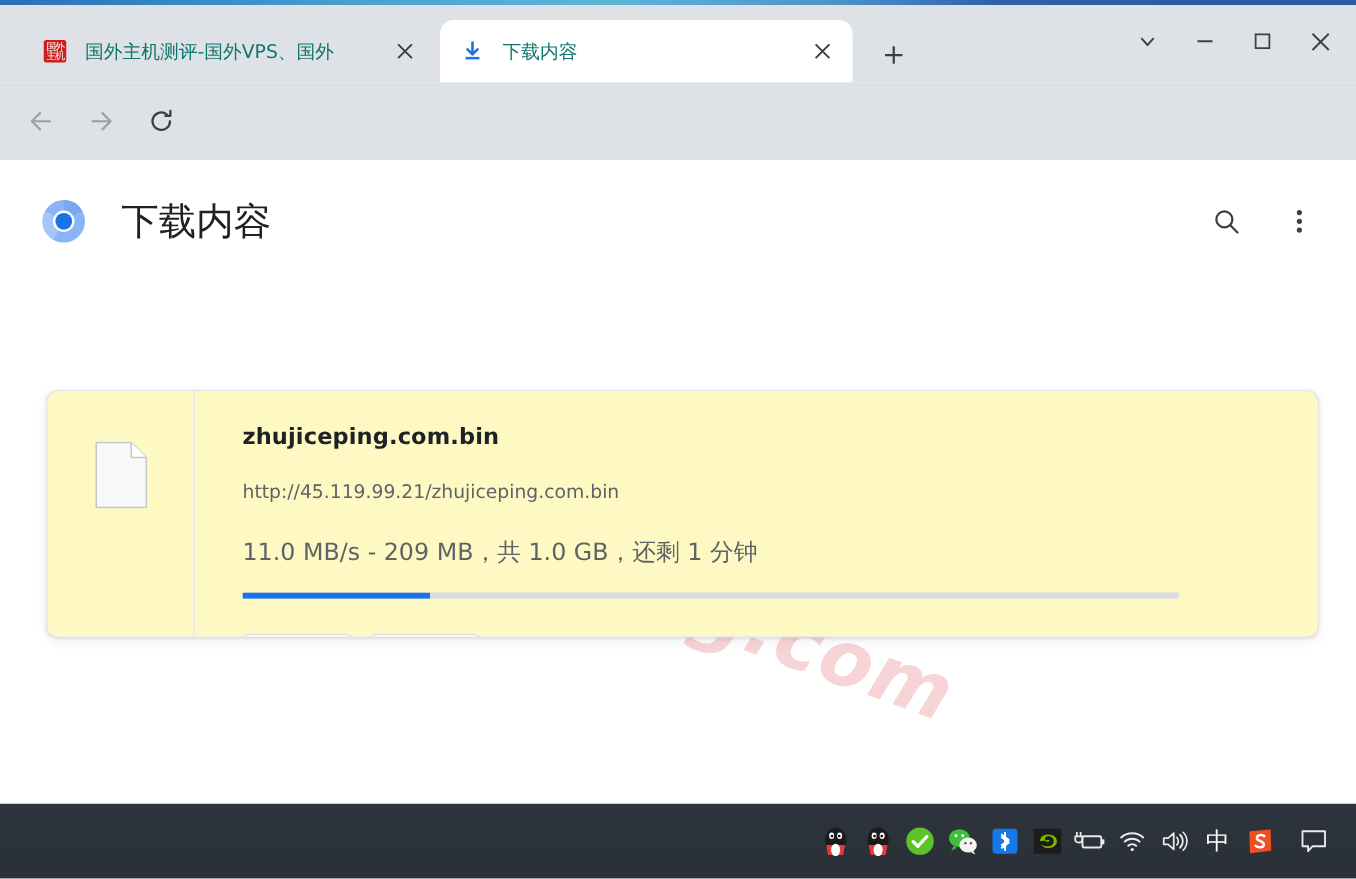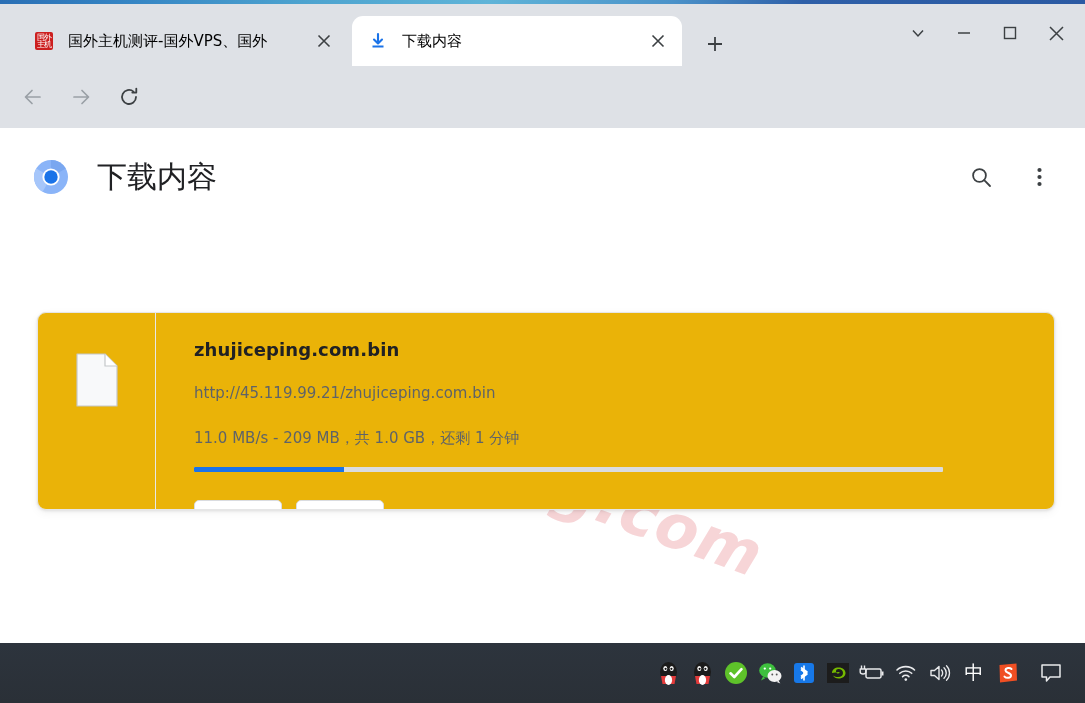--- a/index.html
+++ b/index.html
@@ -26,21 +26,21 @@
      border-radius:11px 11px 0 0; }
 
   .tab-fav { width:20px; height:20px; margin-left:16px; flex:0 0 auto;
      display:flex; align-items:center; justify-content:center; }
   .fav-red { width:18px; height:18px; background:#cc1f1f; border-radius:2px;
      display:flex; align-items:center; justify-content:center;
      font-size:8px; color:#fff; line-height:7px; text-align:center;
      font-family:"DejaVu Sans",sans-serif; letter-spacing:-1px; overflow:hidden;}
   .fav-dl svg { display:block; }
 
-  .tab-title { flex:1 1 auto; margin-left:14px; font-size:15px; color:#000000;
+  .tab-title { flex:1 1 auto; margin-left:14px; font-size:15px; color:#0f766e;
      white-space:nowrap; overflow:hidden; text-overflow:clip;
      font-family:"DejaVu Sans","Liberation Sans",sans-serif;
      -webkit-mask-image:linear-gradient(90deg,#000 86%,transparent 100%);
      mask-image:linear-gradient(90deg,#000 86%,transparent 100%); }
 
   .tab-close { width:28px; height:28px; margin-right:10px; flex:0 0 auto;
      display:flex; align-items:center; justify-content:center; border-radius:50%; }
 
   .newtab { position:absolute; left:700px; top:25px; width:30px; height:30px;
      display:flex; align-items:center; justify-content:center; border-radius:50%; }
@@ -83,34 +83,34 @@
   .page-title { margin-left:28px; font-size:30px; color:#202124; font-weight:500;
      font-family:"DejaVu Sans","Liberation Sans",sans-serif; }
   .head-spacer { flex:1 1 auto; }
   .head-icon { width:40px; height:40px; display:flex; align-items:center;
      justify-content:center; border-radius:50%; }
 
   .day-label { position:absolute; top:261px; left:37px; font-size:16px; color:#202124;
      font-family:"DejaVu Sans","Liberation Sans",sans-serif; font-weight:500; }
 
   .card { position:absolute; top:184px; left:37px; width:1018px; height:198px;
-     background:#eab308; border:1px solid #e6e6e6; border-radius:9px;
+     background:#fef9c3; border:1px solid #e6e6e6; border-radius:9px;
      box-shadow:0 1px 3px rgba(0,0,0,.10), 0 3px 10px rgba(0,0,0,.05);
      display:flex; overflow:hidden; }
 
   .card-iconcol { width:118px; flex:0 0 auto; border-right:1px solid #e8e8e8;
      display:flex; align-items:flex-start; justify-content:center; padding-top:40px; }
 
   .card-body { flex:1 1 auto; padding:26px 0 0 38px; position:relative; }
 
   .file-name { font-size:18px; font-weight:bold; color:#202124; letter-spacing:.1px;
      font-family:"DejaVu Sans","Liberation Sans",sans-serif; }
   .file-url { margin-top:24px; font-size:15px; color:#5f6368;
      font-family:"DejaVu Sans","Liberation Sans",sans-serif; }
-  .file-status { margin-top:27px; font-size:15px; color:#5f6368;
+  .file-status { margin-top:27px; font-size:19px; color:#5f6368;
      font-family:"DejaVu Sans","Liberation Sans",sans-serif; }
 
   .progress { margin-top:19px; width:749px; height:5px; background:#dadce0; border-radius:1px; overflow:hidden; }
   .progress-fill { height:5px; background:#1a73e8; }
 
   .btn-row { margin-top:28px; display:flex; }
   .btn { height:44px; min-width:88px; padding:0 18px; border:1px solid #dadce0;
      border-radius:5px; background:#fff; color:#1a73e8; font-size:17px;
      display:flex; align-items:center; justify-content:center; margin-right:14px;
      font-family:"DejaVu Sans","Liberation Sans",sans-serif; }

